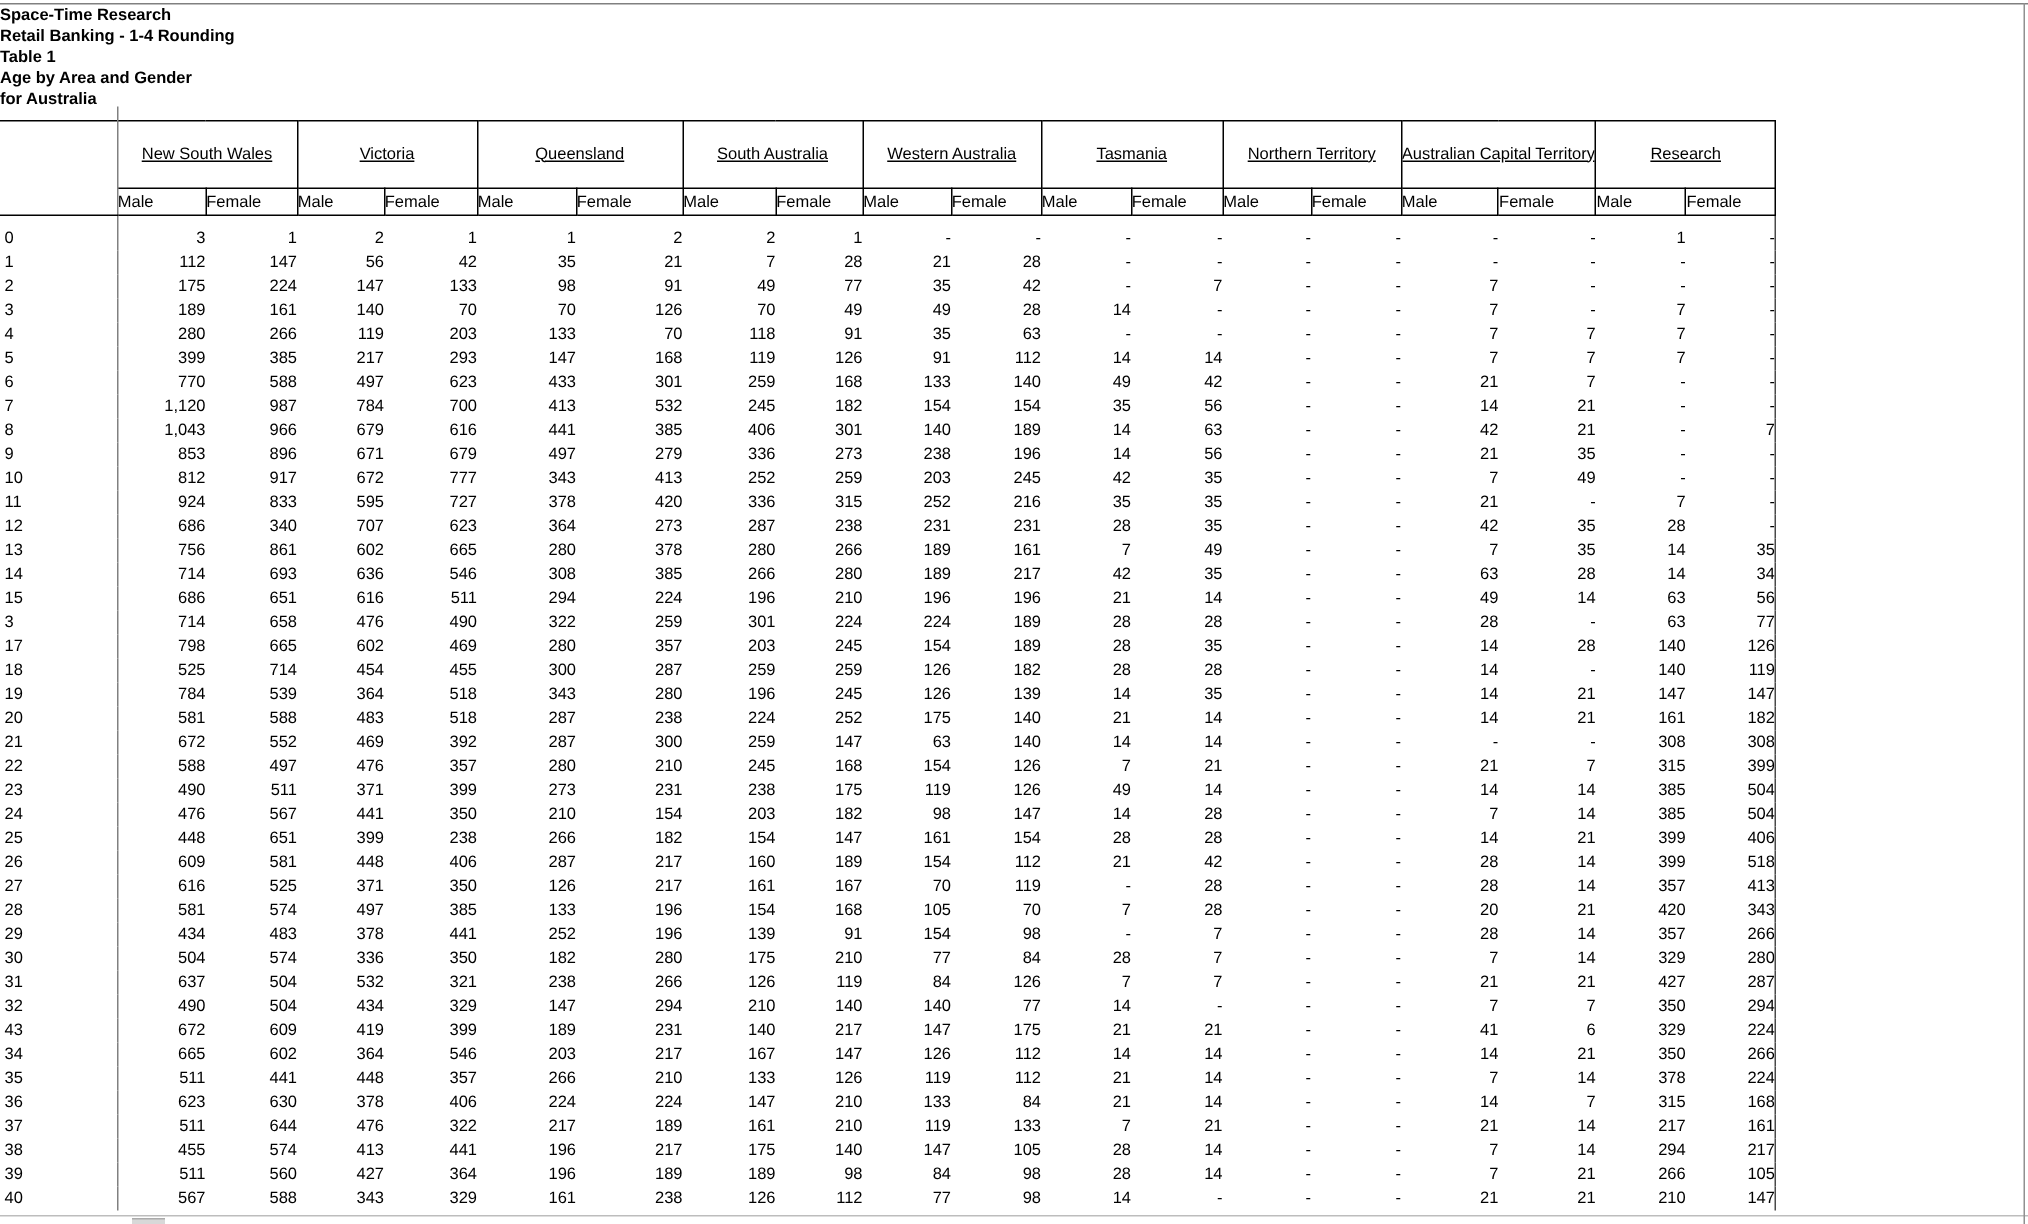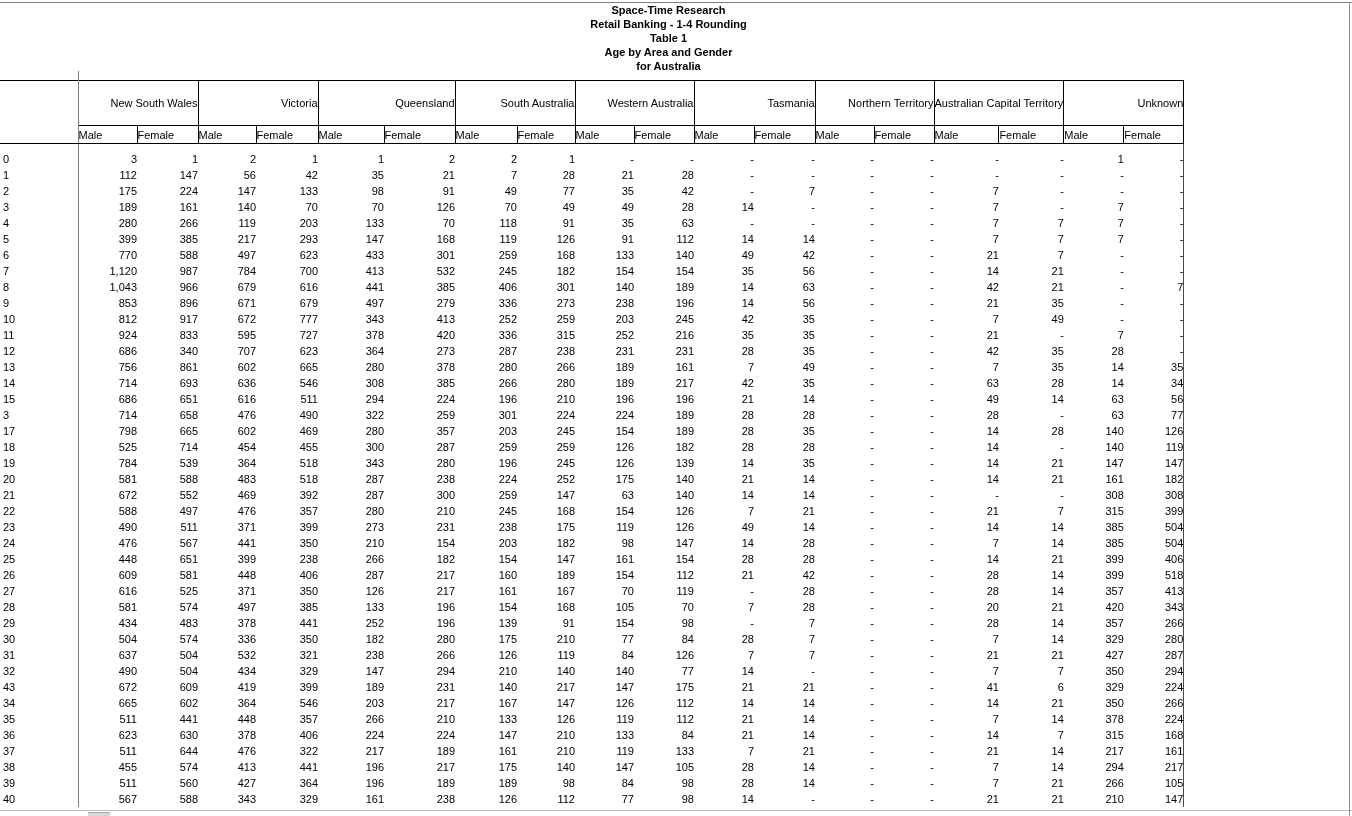--- a/index.html
+++ b/index.html
@@ -8,33 +8,33 @@
     overflow:hidden; font-family:"Liberation Sans", sans-serif;
     font-size:11px; color:#000;
   }
   
   .chrome-top    { position:absolute; top:2px; left:0; width:1352px; height:1px; background:#808080; }
   .chrome-right  { position:absolute; top:2px; left:1349px; width:1px; height:814px; background:#909090; }
   .chrome-bottom { position:absolute; top:810px; left:0; width:1352px; height:1px; background:#bdbdbd; }
   .scroll-sliver { position:absolute; top:812px; left:88px; width:22px; height:4px; background:#d8d8d8; border-top:1px solid #aaa; }
 
   
-  .title-block { position:absolute; top:3px; left:0; width:1337px; text-align:center;
+  .title-block { position:absolute; top:3px; left:0; width:1337px; text-align:left;
                  font-weight:bold; font-size:11px; line-height:14px; }
 
   
   .pane-left-stub { position:absolute; top:71px; left:78px; width:1px; height:9px; background:#808080; }
 
   
   table.grid { position:absolute; top:80px; left:0; border-collapse:collapse; table-layout:fixed; }
   table.grid th, table.grid td { padding:0; margin:0; font-size:11px; font-weight:normal;
                                  white-space:nowrap; overflow:hidden; vertical-align:middle; }
   thead th { border:1px solid #000; background:#fff; }
   th.age-head { border-left:none; border-right:1px solid #808080; }
-  th.group-head { height:44px; text-align:right; white-space:normal; line-height:13px; padding:0 4px; }
+  th.group-head { height:44px; text-align:center; white-space:normal; line-height:13px; padding:0 4px;text-decoration:underline; }
   th.sub-head { height:17px; text-align:left; }
   tbody td { height:16px; text-align:right; padding-right:19px; border:none; }
   tbody td.age { text-align:left; padding-left:3px; padding-right:0;
                  border-right:1px solid #808080; }
   tbody td:last-child { border-right:1px solid #4a4a4a; }
   tbody tr.first td { padding-top:7px; }
 </style>
 </head>
 <body>
 
@@ -77,21 +77,21 @@
         <tr>
           <th class="age-head" rowspan="2"></th>
           <th class="group-head" colspan="2">New South Wales</th>
           <th class="group-head" colspan="2">Victoria</th>
           <th class="group-head" colspan="2">Queensland</th>
           <th class="group-head" colspan="2">South Australia</th>
           <th class="group-head" colspan="2">Western Australia</th>
           <th class="group-head" colspan="2">Tasmania</th>
           <th class="group-head" colspan="2">Northern Territory</th>
           <th class="group-head" colspan="2">Australian Capital Territory</th>
-          <th class="group-head" colspan="2">Unknown</th>
+          <th class="group-head" colspan="2">Research</th>
         </tr>
         <tr>
           <th class="sub-head">Male</th>
           <th class="sub-head">Female</th>
           <th class="sub-head">Male</th>
           <th class="sub-head">Female</th>
           <th class="sub-head">Male</th>
           <th class="sub-head">Female</th>
           <th class="sub-head">Male</th>
           <th class="sub-head">Female</th>

